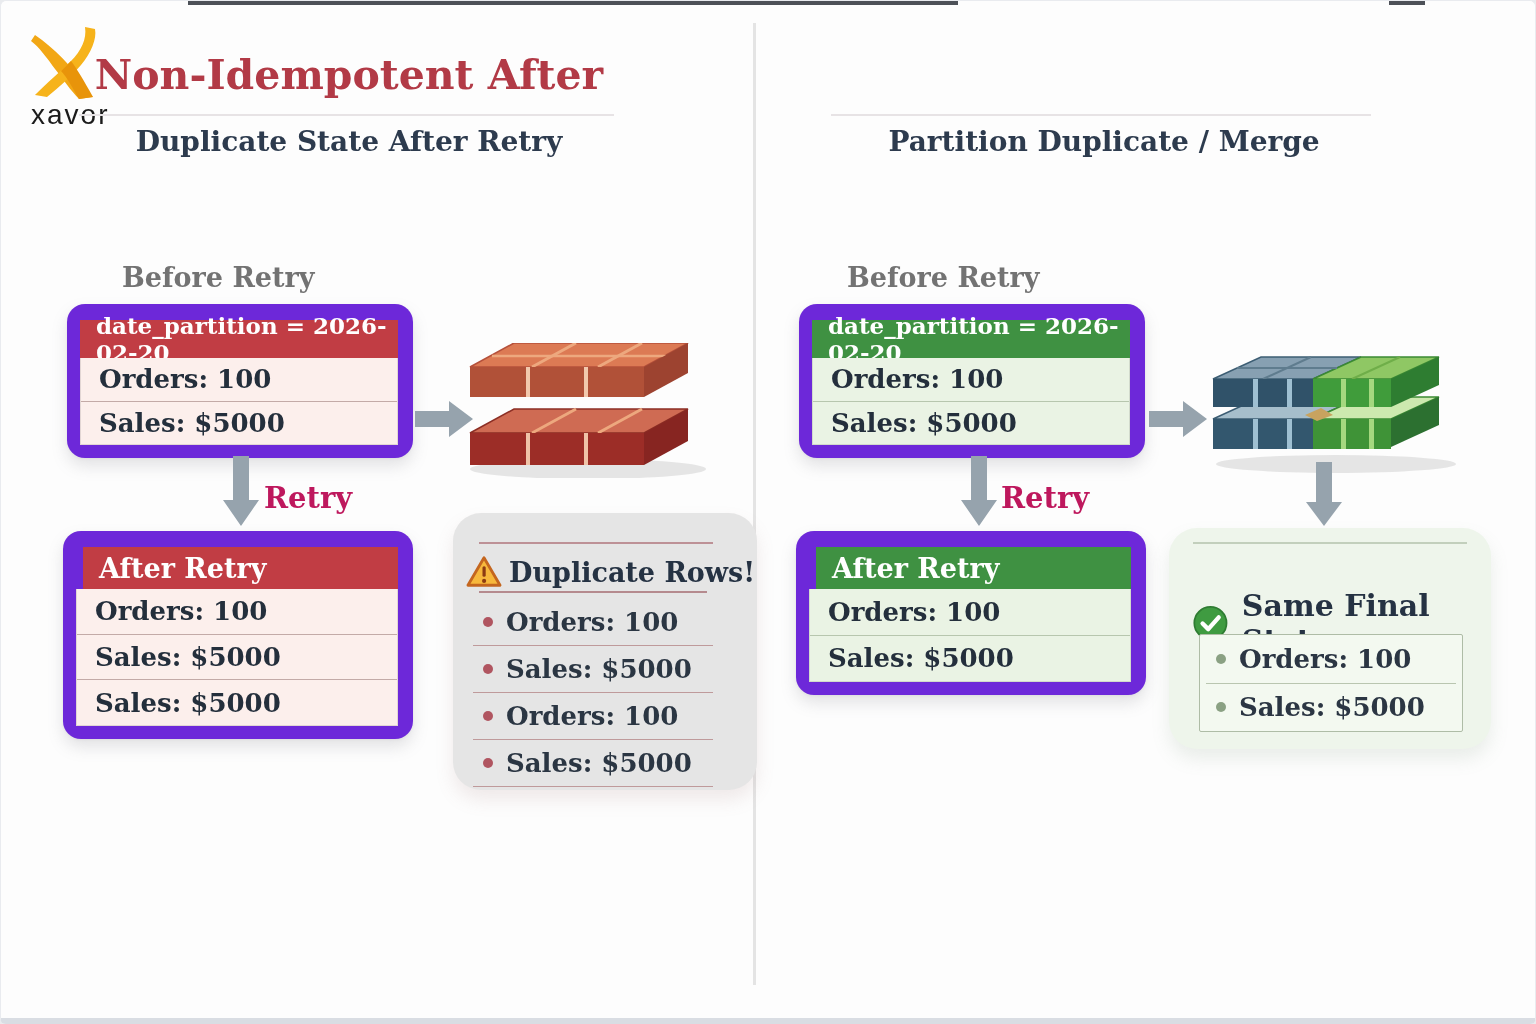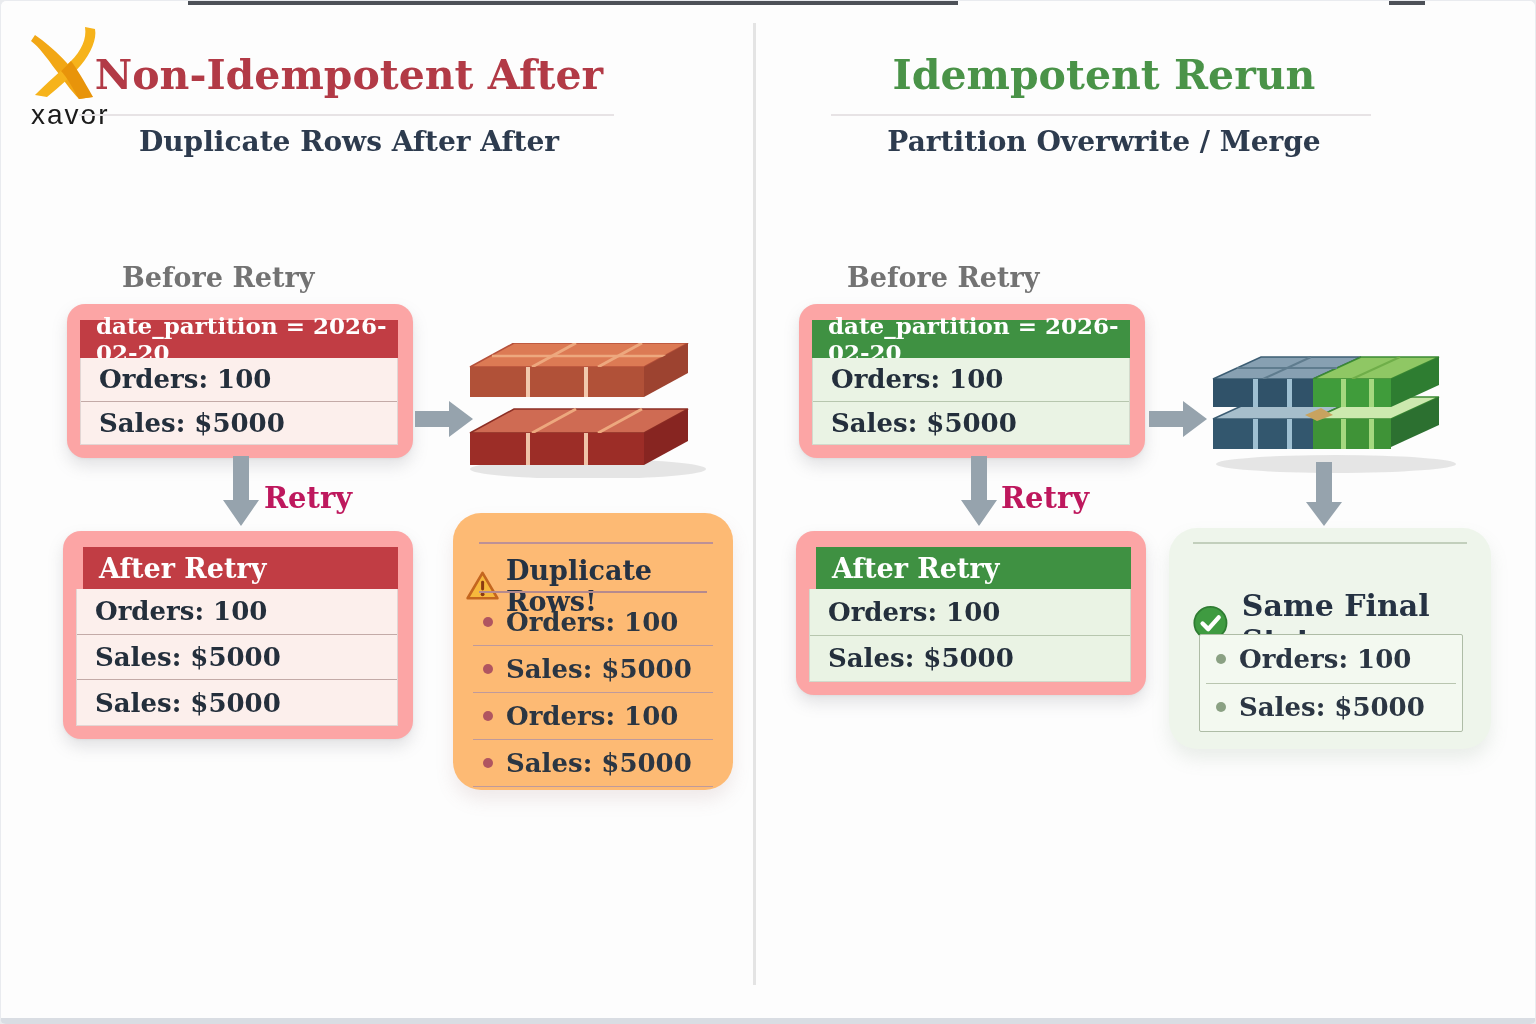--- a/index.html
+++ b/index.html
@@ -30,21 +30,21 @@
   .title-rule { position:absolute; top:113px; height:2px; background:#e7e3e5; }
   .rule-left  { left:78px;  width:535px; }
   .rule-right { left:830px; width:540px; }
   .col-sub { position:absolute; width:540px; text-align:center; font-size:28px; font-weight:bold; color:#2d3b4e; top:124px; }
   .sub-left  { left:78px; }
   .sub-right { left:833px; }
 
   .stage-label { position:absolute; font-size:27px; font-weight:bold; color:#737373; }
 
   
-  .card-wrap { position:absolute; background:#fca5a5; border-radius:18px;
+  .card-wrap { position:absolute; background:#6d28d9; border-radius:18px;
     box-shadow:0 8px 16px rgba(120,120,130,.20), 0 1px 3px rgba(0,0,0,.05); }
   .table { position:absolute; left:13px; top:16px; right:15px; bottom:13px; display:flex; flex-direction:column; }
   .table-header { height:38px; display:flex; align-items:center; padding-left:16px;
     color:#fff; font-size:23px; font-weight:bold; }
   .table-header.tall { height:42px; font-size:27px;margin-left:7px; }
   .red-h   { background:#c13d44; }
   .green-h { background:#3f9142; }
   .table-body { flex:1; display:flex; flex-direction:column; border:1px solid rgba(0,0,0,.10); border-top:none; }
   .red-b   { background:#fcefec; }
   .green-b { background:#eaf3e4; }
@@ -52,21 +52,21 @@
     font-size:26px; font-weight:bold; color:#242f3c; }
   .red-b  .table-row + .table-row { border-top:1px solid #c3aaa7; }
   .green-b .table-row + .table-row { border-top:1px solid #b7c6ae; }
 
   .retry-label { position:absolute; font-size:29px; font-weight:bold; color:#be185d; }
 
   .arrow { position:absolute; }
 
   
   .result-panel { position:absolute; border-radius:28px; }
-  .warn-panel { left:452px; top:512px; width:280px; height:277px; background:#fdba74;
+  .warn-panel { left:452px; top:512px; width:304px; height:277px; background:#e5e5e5;
     box-shadow:0 10px 18px rgba(160,120,120,.15); }
   .ok-panel { left:1168px; top:527px; width:322px; height:221px; background:#eef5eb;
     box-shadow:0 10px 18px rgba(120,150,120,.15); }
 
   .panel-topline { position:absolute; height:2px; }
   .warn-topline { left:26px; top:29px; width:234px; background:#bd9196; }
   .ok-topline   { left:24px; top:14px; width:274px; background:#c2cfbc; }
 
   .panel-head { position:absolute; display:flex; align-items:center; }
   .warn-head { left:12px; top:42px; gap:6px; }
@@ -103,21 +103,21 @@
     <path d="M6 10 C 26 24, 42 40, 54 60 C 57 65, 60 69, 64 72 L 50 74 C 42 66, 34 54, 26 44 C 18 33, 10 22, 2 16 Z" fill="#f2a715"></path>
     <path d="M56 2 C 58 14, 52 26, 42 36 C 32 46, 18 58, 6 70 L 18 72 C 30 62, 42 52, 52 40 C 62 28, 68 14, 66 4 Z" fill="#f6b31b"></path>
     <path d="M42 36 C 48 44, 54 54, 64 72 L 50 74 C 44 64, 38 52, 32 46 Z" fill="#e8940a"></path>
   </svg>
   <div class="brand-name">xavor</div>
 
   <div class="divider-v"></div>
 
   <div class="col-title title-left">Non-Idempotent After</div>
   <div class="title-rule rule-left"></div>
-  <div class="col-sub sub-left">Duplicate Rows After After</div>
+  <div class="col-sub sub-left">Duplicate State After Retry</div>
 
   <div class="stage-label" style="left:121px; top:261px;">Before Retry</div>
 
   <div class="card-wrap" style="left:66px; top:303px; width:346px; height:154px;">
     <div class="table">
       <div class="table-header red-h">date_partition = 2026-02-20</div>
       <div class="table-body red-b">
         <div class="table-row">Orders: 100</div>
         <div class="table-row">Sales: $5000</div>
       </div>
@@ -189,23 +189,22 @@
           <span class="dot dot-red"></span>
           <span>Orders: 100</span>
         </div>
       <div class="p-item">
           <span class="dot dot-red"></span>
           <span>Sales: $5000</span>
         </div>
     </div>
   </div>
 
-  <div class="col-title title-right">Idempotent Rerun</div>
   <div class="title-rule rule-right"></div>
-  <div class="col-sub sub-right">Partition Overwrite / Merge</div>
+  <div class="col-sub sub-right">Partition Duplicate / Merge</div>
 
   <div class="stage-label" style="left:846px; top:261px;">Before Retry</div>
 
   <div class="card-wrap" style="left:798px; top:303px; width:346px; height:154px;">
     <div class="table">
       <div class="table-header green-h">date_partition = 2026-02-20</div>
       <div class="table-body green-b">
         <div class="table-row">Orders: 100</div>
         <div class="table-row">Sales: $5000</div>
       </div>

